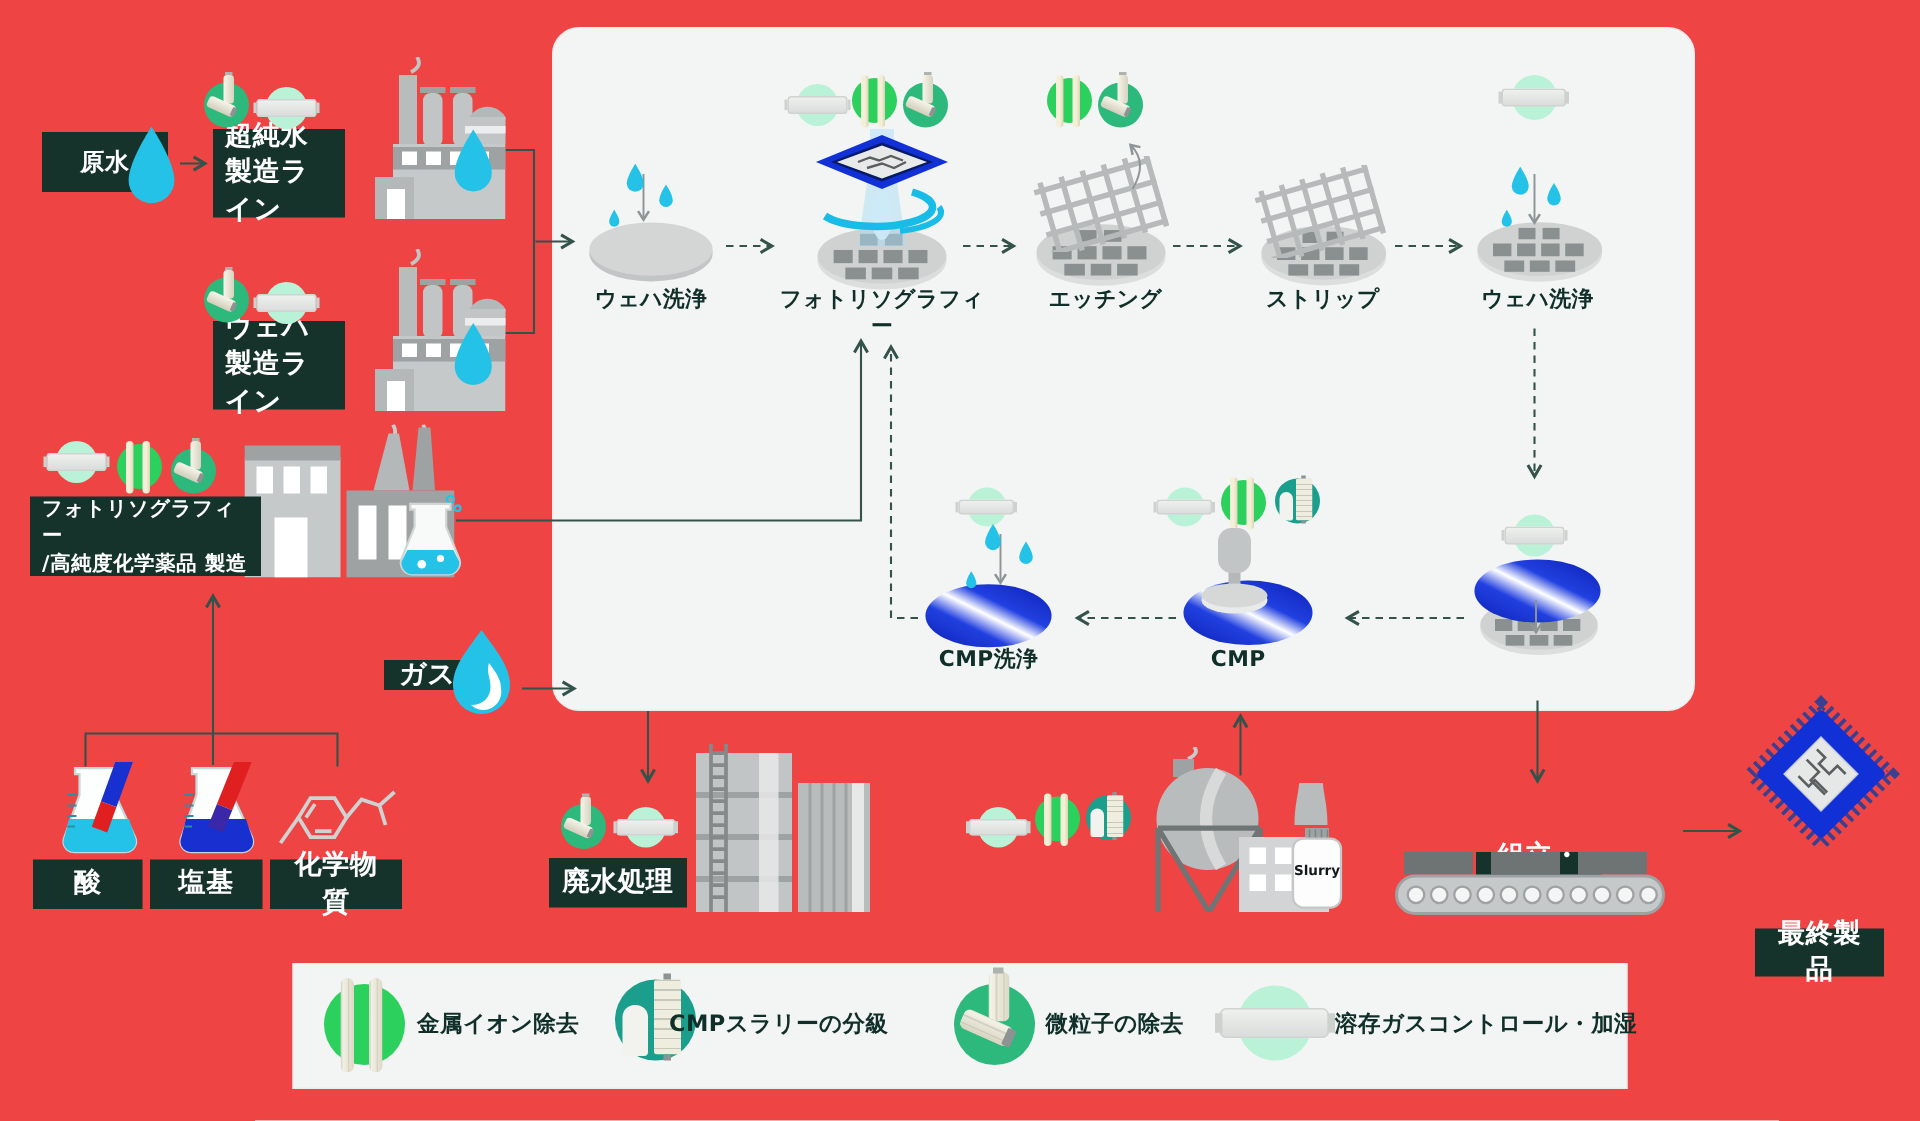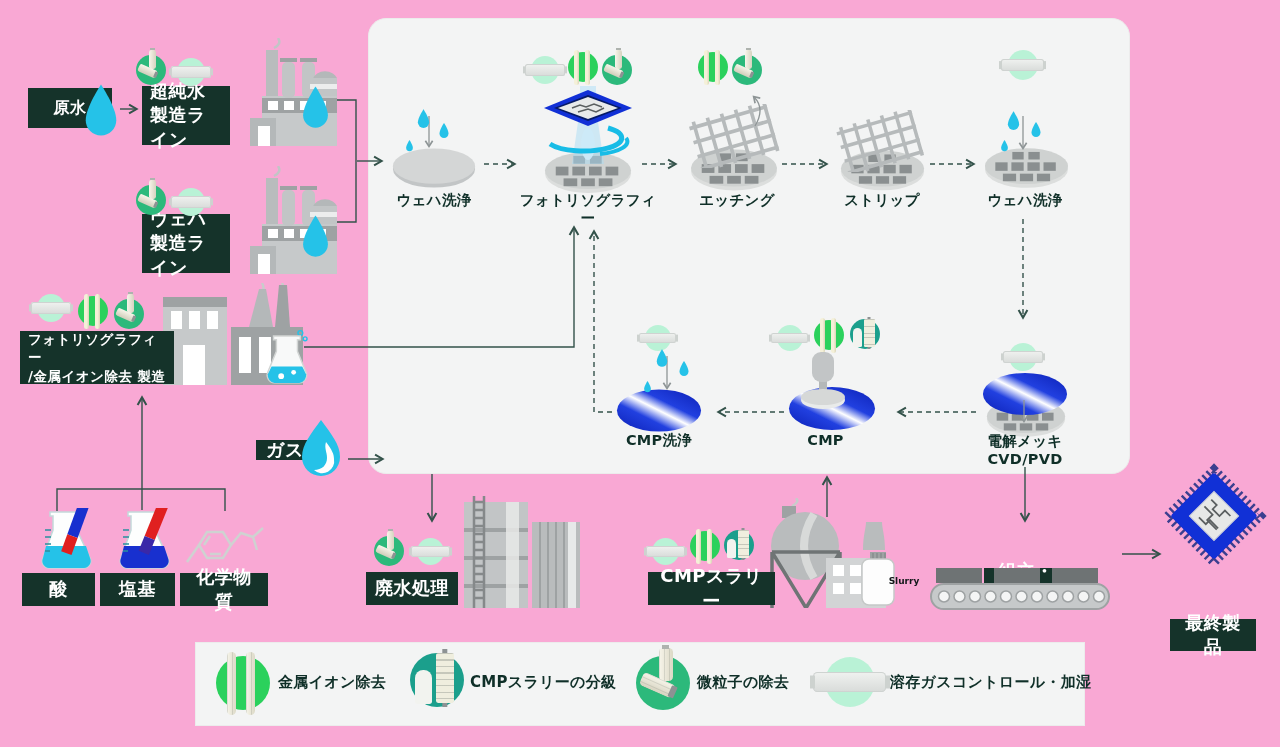--- a/index.html
+++ b/index.html
@@ -1,16 +1,16 @@
 <!DOCTYPE html>
 <html><head>
 <meta charset="utf-8">
 <style>
   html,body{margin:0;padding:0;background:#fff;font-family:"DejaVu Sans","Liberation Sans",sans-serif;}
-  #stage{position:relative;width:1280px;height:747px;background:#f9a8d4;overflow:hidden;}
+  #stage{position:relative;width:1280px;height:747px;background:#ef4444;overflow:hidden;}
   .n{position:absolute;}
   svg.full{position:absolute;left:0;top:0;width:1280px;height:747px;pointer-events:none;}
   #wires{z-index:1;} .node{z-index:2;} #accents{z-index:3;}
   .panel{position:absolute;background:#f3f4f4;border:1px solid #ececec;box-sizing:border-box;}
   .tag{position:absolute;z-index:2;background:#15332a;color:#fff;font-weight:700;font-size:18px;line-height:1.35;
        display:flex;flex-direction:column;justify-content:center;box-sizing:border-box;padding:4px 8px;letter-spacing:.5px;}
   .tag.center{align-items:center;text-align:center;}
   .step{position:absolute;z-index:2;color:#0f2f28;font-weight:700;font-size:14.5px;line-height:1.25;text-align:center;letter-spacing:.3px;}
   
   .icn{position:absolute;z-index:2;display:block;}
@@ -345,21 +345,21 @@
     </span>
 
 <svg class="n node" style="left:163px;top:283px" width="140" height="102">
       <use href="#factory-chem"></use>
     </svg>
 <svg class="n node" style="left:262px;top:328px" width="46" height="58">
       <use href="#beaker-cyan"></use>
     </svg>
 <div class="tag" style="left:20px;top:331px;width:154px;height:53px;font-size:13.5px;">
   <span>フォトリソグラフィー</span>
-  <span>/金属イオン除去 製造</span>
+  <span>/高純度化学薬品 製造</span>
 </div>
 <span class="icn ic-gas node" style="left:30px;top:294px;font-size:28px;">
       <span class="c"></span>
       <span class="m"></span>
     </span>
 <span class="icn ic-metal node" style="left:78px;top:294px;font-size:30px;">
       <span class="c"></span>
       <span class="b1"></span>
       <span class="b2"></span>
     </span>
@@ -457,24 +457,20 @@
 <span class="icn ic-gas node" style="left:1002px;top:343px;font-size:28px;">
       <span class="c"></span>
       <span class="m"></span>
     </span>
 <svg class="n node" style="left:986px;top:398px" width="80" height="40">
       <use href="#disc-grid"></use>
     </svg>
 <svg class="n node" style="left:982px;top:372px" width="86" height="44">
       <use href="#wafer-blue"></use>
     </svg>
-<div class="step" style="left:970px;top:432px;width:110px;">
-  <span>電解メッキ</span><br>
-  <span>CVD/PVD</span>
-</div>
 
 <span class="icn ic-gas node" style="left:770px;top:325px;font-size:26px;">
       <span class="c"></span>
       <span class="m"></span>
     </span>
 <span class="icn ic-metal node" style="left:814px;top:318px;font-size:30px;">
       <span class="c"></span>
       <span class="b1"></span>
       <span class="b2"></span>
     </span>
@@ -515,38 +511,35 @@
 <div class="tag center" style="left:366px;top:572px;width:92px;height:33px;">
       <span>廃水処理</span>
     </div>
 
 <svg class="n node" style="left:760px;top:498px" width="135" height="110">
       <use href="#slurry-plant"></use>
     </svg>
 <svg class="n node" style="left:860px;top:552px" width="36" height="54">
       <use href="#bottle"></use>
     </svg>
-<div class="bottle-text" style="left:862px;top:576px;width:32px;margin-left:26px;"><span>Slurry</span></div>
+<div class="bottle-text" style="left:862px;top:576px;width:32px;"><span>Slurry</span></div>
 <span class="icn ic-gas node" style="left:645px;top:538px;font-size:27px;">
       <span class="c"></span>
       <span class="m"></span>
     </span>
 <span class="icn ic-metal node" style="left:690px;top:529px;font-size:30px;">
       <span class="c"></span>
       <span class="b1"></span>
       <span class="b2"></span>
     </span>
 <span class="icn ic-classify node" style="left:724px;top:527px;font-size:30px;">
       <span class="c"></span>
       <span class="e1"></span>
       <span class="e2"></span>
     </span>
-<div class="tag center" style="left:648px;top:572px;width:127px;height:33px;">
-      <span>CMPスラリー</span>
-    </div>
 
 <div class="tag center" style="left:984px;top:536px;width:84px;height:31px;margin-top:32px;">
       <span>組立・包装</span>
     </div>
 <svg class="n node" style="left:930px;top:568px" width="182" height="42">
       <use href="#conveyor"></use>
     </svg>
 
 <svg class="n node" style="left:1156px;top:458px" width="116" height="116">
       <use href="#chip"></use>
@@ -559,21 +552,21 @@
       <span class="c"></span>
       <span class="b1"></span>
       <span class="b2"></span>
     </span>
 <div class="legend-label" style="left:278px;top:673px;"><span>金属イオン除去</span></div>
 <span class="icn ic-classify lg node" style="left:410px;top:648px;font-size:54px;">
       <span class="c"></span>
       <span class="e1"></span>
       <span class="e2"></span>
     </span>
-<div class="legend-label" style="left:470px;top:673px;"><span>CMPスラリーの分級</span></div>
+<div class="legend-label" style="left:446px;top:673px;"><span>CMPスラリーの分級</span></div>
 <span class="icn ic-cart lg node" style="left:636px;top:648px;font-size:54px;">
       <span class="c"></span>
       <span class="t1"></span>
       <span class="t2"></span>
     </span>
 <div class="legend-label" style="left:697px;top:673px;"><span>微粒子の除去</span></div>
 <span class="icn ic-gas lg node" style="left:812px;top:657px;font-size:50px;">
       <span class="c"></span>
       <span class="m"></span>
     </span>

